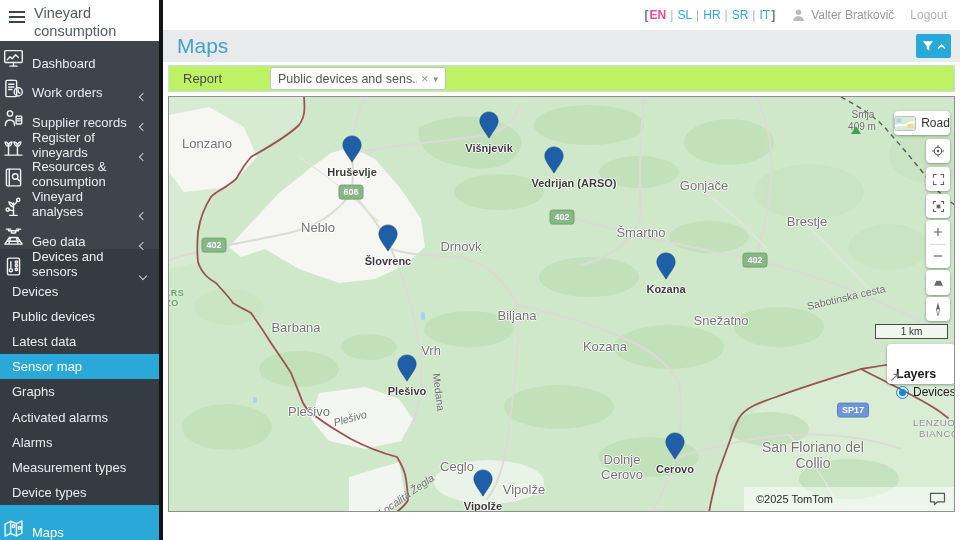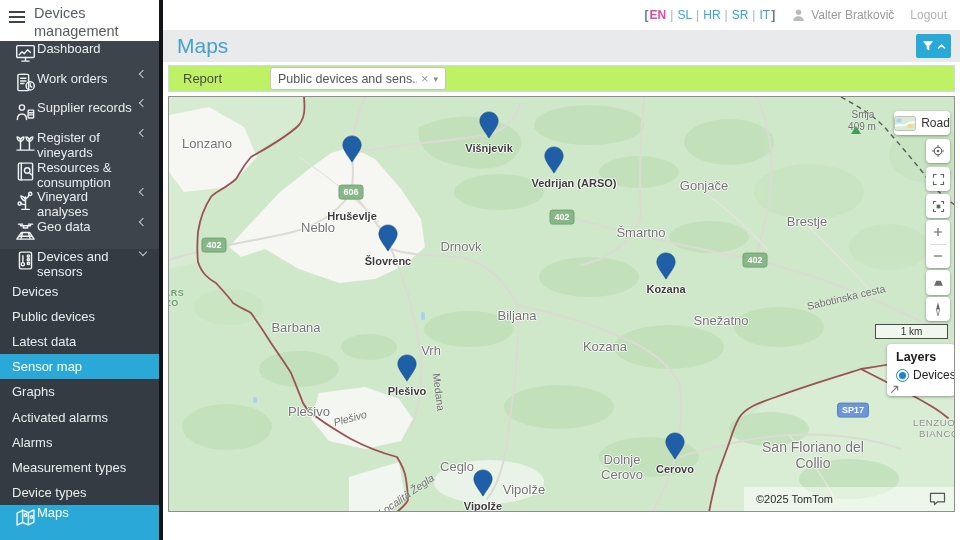--- a/index.html
+++ b/index.html
@@ -9,21 +9,21 @@
 
   
   .sidebar{width:163px;min-width:163px;background:#3d444c;border-right:4px solid #121417;
     display:flex;flex-direction:column;overflow:hidden}
   .sidebar-header{height:41px;background:#fff;display:flex;align-items:flex-start;
     padding:5px 4px 2px 9px;gap:9px}
   .burger{margin-top:6px;display:flex;flex-direction:column;gap:3px;cursor:pointer}
   .burger i{display:block;width:16px;height:2px;background:#3f444a}
   .app-title{font-size:14.5px;color:#565b60;line-height:1.22}
   .nav{flex:1;display:flex;flex-direction:column}
-  .nav-item{height:29.7px;display:flex;align-items:flex-start;padding:0 8px 0 13px;
+  .nav-item{height:29.7px;display:flex;align-items:flex-end;padding:0 8px 0 1px;gap:7px;
     color:#e9edf0;font-size:13px;cursor:pointer;flex:none}
   .nav-item .ic{width:24px;height:24px;display:flex;align-items:center;justify-content:center;flex:none}
   .nav-item .ic svg{width:21px;height:21px;stroke:#eef2f4;stroke-width:1.1;fill:none;
     stroke-linecap:round;stroke-linejoin:round}
   .chev{width:6px;height:6px;border:solid #c6ccd2;border-width:0 0 1.4px 1.4px;
     margin-left:auto;margin-right:5px;flex:none}
   .chev.left{transform:rotate(45deg)}
   .chev.down{transform:rotate(-45deg)}
   .nav-item.in-section{background:#343b43}
   .sub-item{height:25.2px;display:flex;align-items:center;padding-left:12px;
@@ -86,22 +86,22 @@
 
   .ctrl{position:absolute;background:#fff;border-radius:4px;box-shadow:0 1px 3px rgba(0,0,0,.35);
     display:flex;align-items:center;justify-content:center;z-index:5;cursor:pointer}
   .roadbtn{left:725px;top:14px;width:56px;height:24px;gap:5px;font-size:12px;color:#333}
   .sq{left:757px;width:24px;height:24px}
   .zoomgrp{left:757px;top:123px;width:24px;height:48px;flex-direction:column;padding:0}
   .zoomgrp .half{width:24px;height:24px;display:flex;align-items:center;justify-content:center}
   .zoomgrp .div{width:16px;height:1px;background:#ddd}
   .ctrl svg{display:block}
 
-  .layers{position:absolute;left:718px;top:247px;width:68px;height:52px;background:#fff;border-radius:4px;
-    box-shadow:0 1px 3px rgba(0,0,0,.35);padding:6px 5px 4px 9px;z-index:6}
+  .layers{position:absolute;left:718px;top:247px;width:68px;height:40px;background:#fff;border-radius:4px;
+    box-shadow:0 1px 3px rgba(0,0,0,.35);padding:23px 5px 4px 9px;z-index:6}
   .layers .lt{font-size:12.5px;font-weight:bold;color:#1b1b1b;margin-bottom:4px}
   .layrow{display:flex;align-items:center;gap:4px;font-size:12px;color:#222}
   .radio{width:13px;height:13px;border-radius:50%;border:1.5px solid #1a83d6;position:relative;flex:none}
   .radio::after{content:"";position:absolute;inset:2px;background:#1a83d6;border-radius:50%}
   .expand-arrow{position:absolute;left:2px;bottom:1px}
 
   .scale{position:absolute;left:706px;top:227px;width:73px;height:15px;z-index:5;
     background:rgba(255,255,255,.68);border:1.5px solid #4a4a4a;
     display:flex;align-items:center;justify-content:center;font-size:10px;color:#333}
   .attrib{position:absolute;left:575px;top:390px;right:0;bottom:0;background:rgba(255,255,255,.5);
@@ -114,21 +114,21 @@
 
 <div class="app">
 
   <aside class="sidebar">
     <div class="sidebar-header">
       <span class="burger">
           <i></i>
           <i></i>
           <i></i>
         </span>
-      <span class="app-title">Devices management</span>
+      <span class="app-title">Vineyard consumption</span>
     </div>
     <nav class="nav">
         <div class="nav-item">
           <span class="ic">
             <svg viewBox="0 0 16 16">
               <rect x="1.3" y="2" width="13.4" height="9" rx="0.8"></rect>
               <path d="M8 11v2.2M5.2 13.8h5.6M3.2 9l2.2-2.3 1.6 1.5 2.6-3 2.2 2"></path>
             </svg>
           </span>
           <span class="lbl">Dashboard</span>
@@ -400,21 +400,21 @@
           <div class="rbadge" style="left: 182px; top: 95px;">606</div>
           <div class="rbadge" style="left: 45px; top: 148px;">402</div>
           <div class="rbadge" style="left: 393px; top: 120px;">402</div>
           <div class="rbadge" style="left: 586px; top: 163px;">402</div>
           <div class="rbadge blue" style="left: 684px; top: 313px;">SP17</div>
           <div class="pin" style="left: 183px; top: 66px;">
             <svg viewBox="0 0 24 32">
               <path d="M12 1C6 1 1.5 5.5 1.5 11.5 1.5 16 5 20.5 12 31 19 20.5 22.5 16 22.5 11.5 22.5 5.5 18 1 12 1Z" fill="#1e5fa8" stroke="#17497f" stroke-width="0.6"></path>
             </svg>
           </div>
-          <div class="pinlbl" style="left: 183px; top: 69px; margin-top: 44px;">Hruševlje</div>
+          <div class="pinlbl" style="left: 183px; top: 69px;">Hruševlje</div>
           <div class="pin" style="left: 320px; top: 42px;">
             <svg viewBox="0 0 24 32">
               <path d="M12 1C6 1 1.5 5.5 1.5 11.5 1.5 16 5 20.5 12 31 19 20.5 22.5 16 22.5 11.5 22.5 5.5 18 1 12 1Z" fill="#1e5fa8" stroke="#17497f" stroke-width="0.6"></path>
             </svg>
           </div>
           <div class="pinlbl" style="left: 320px; top: 45px;">Višnjevik</div>
           <div class="pin" style="left: 385px; top: 77px;">
             <svg viewBox="0 0 24 32">
               <path d="M12 1C6 1 1.5 5.5 1.5 11.5 1.5 16 5 20.5 12 31 19 20.5 22.5 16 22.5 11.5 22.5 5.5 18 1 12 1Z" fill="#1e5fa8" stroke="#17497f" stroke-width="0.6"></path>
             </svg>

